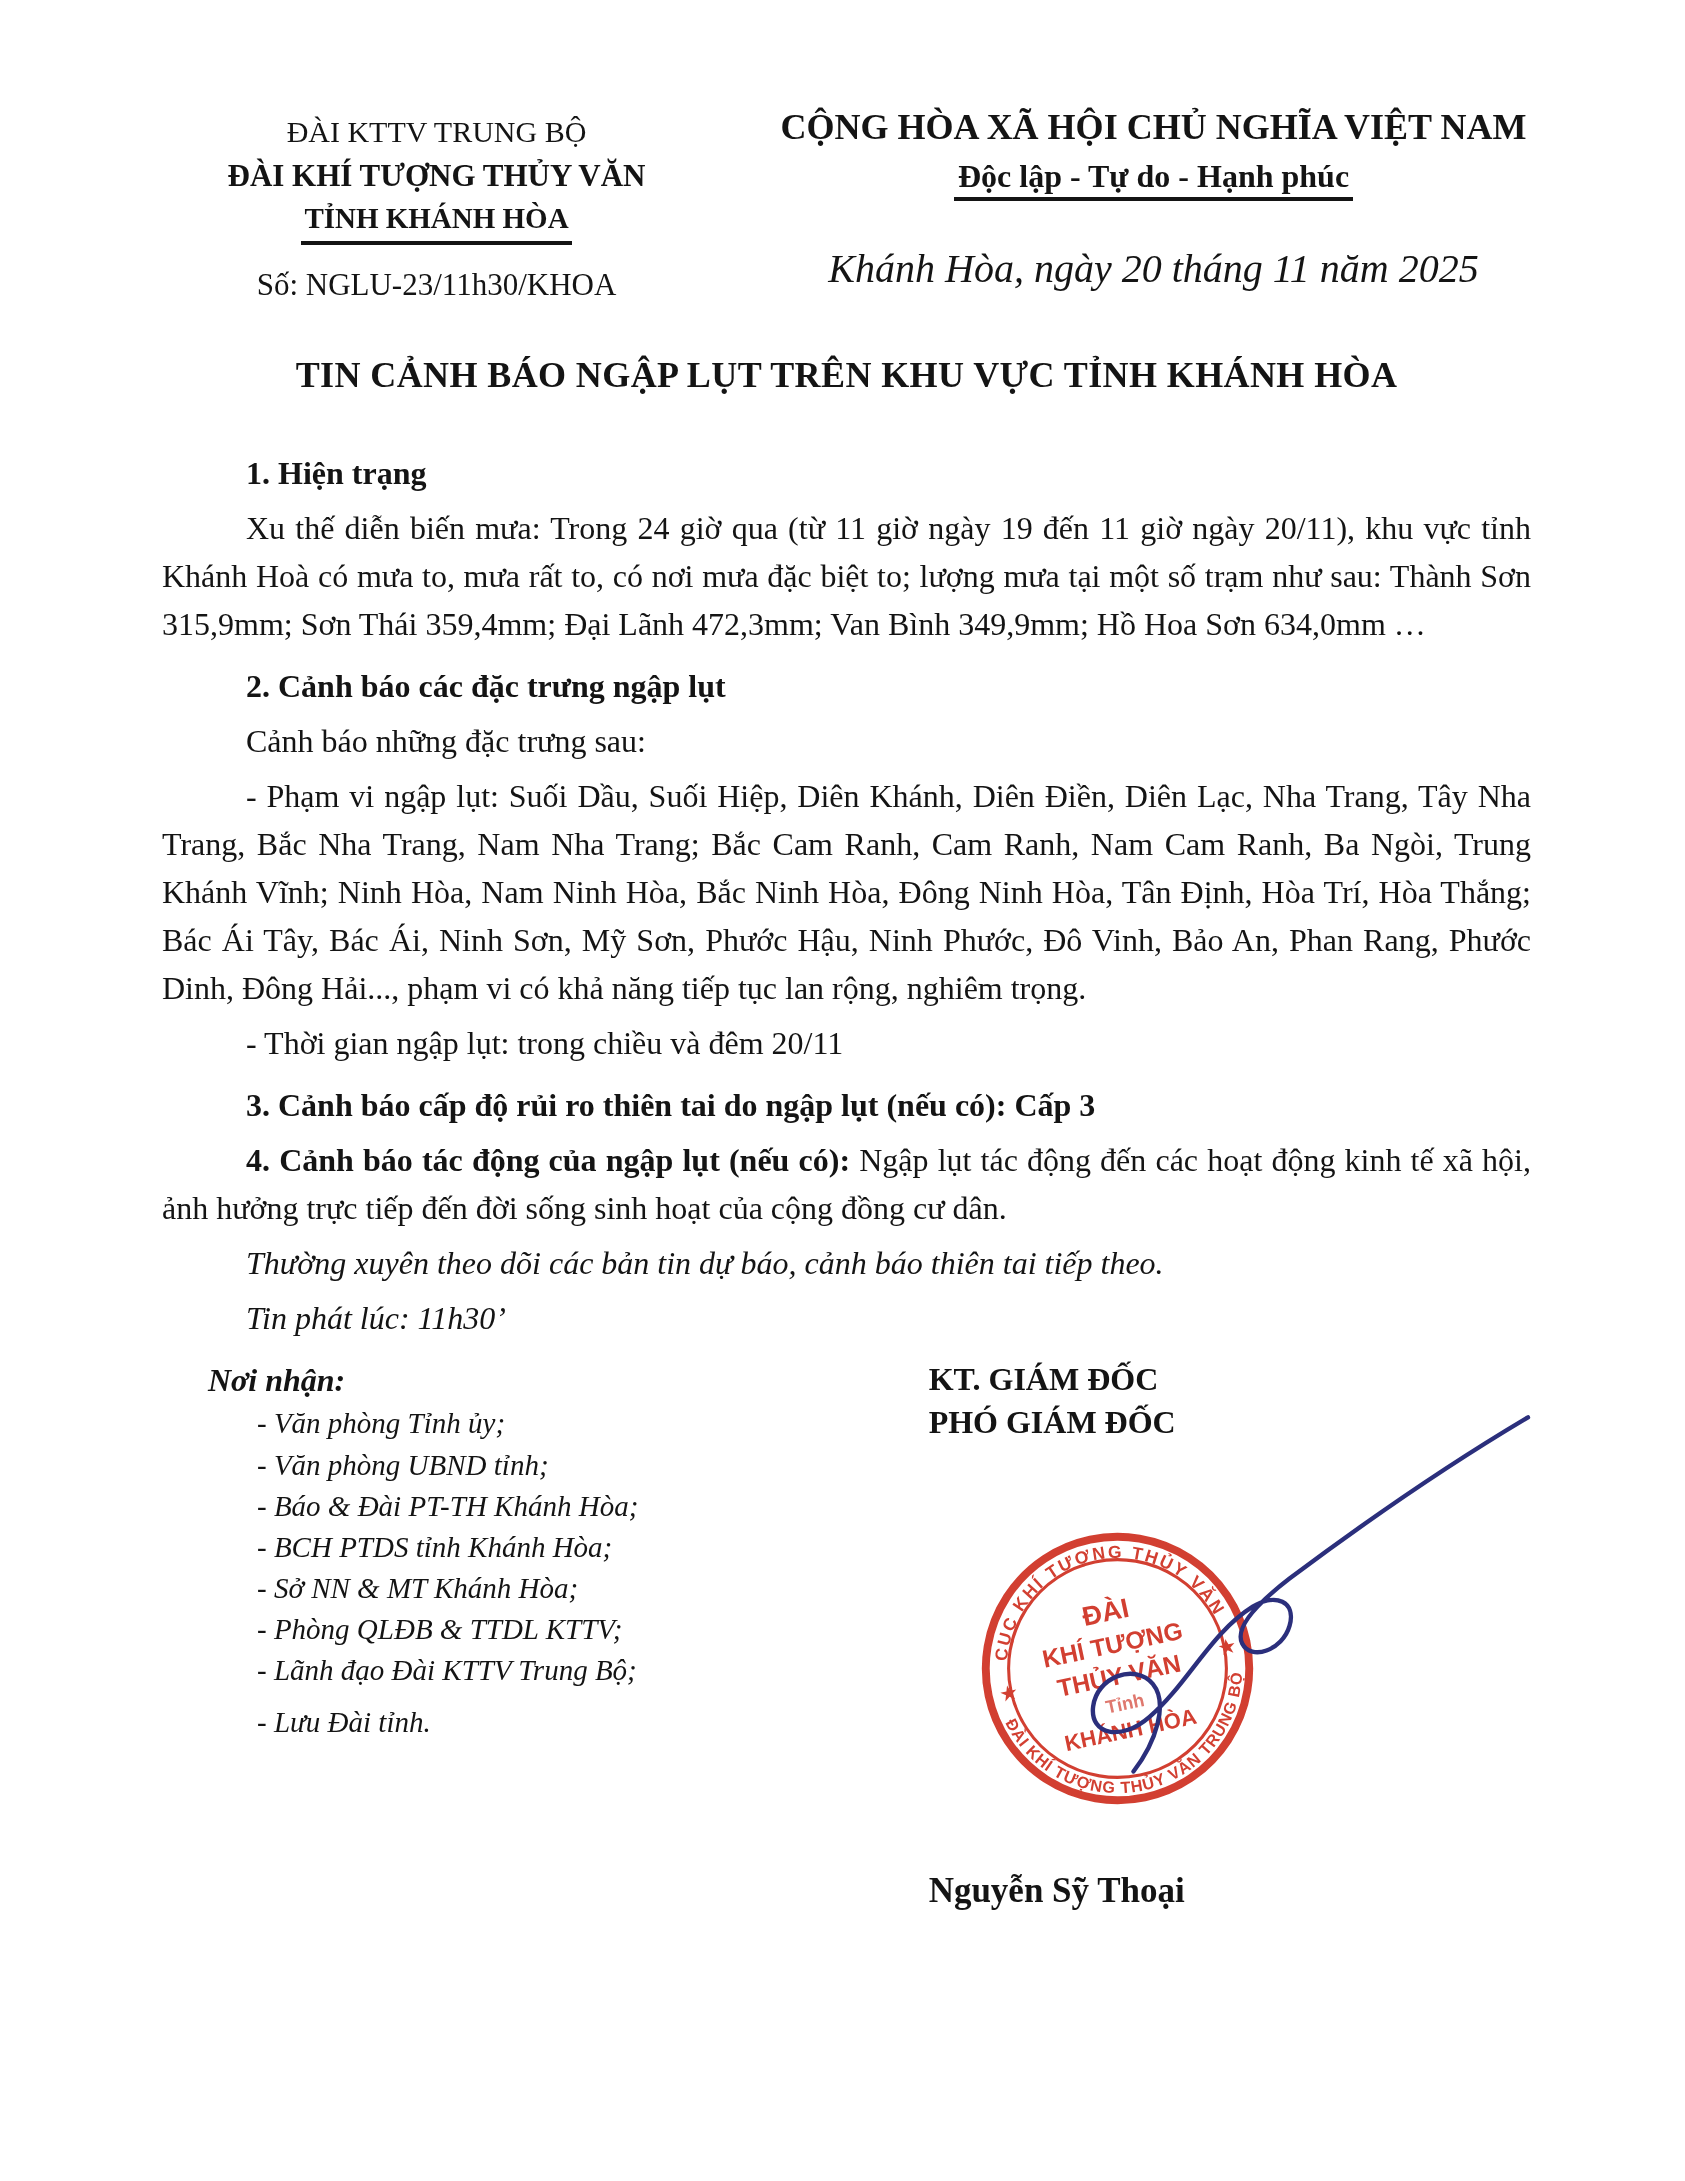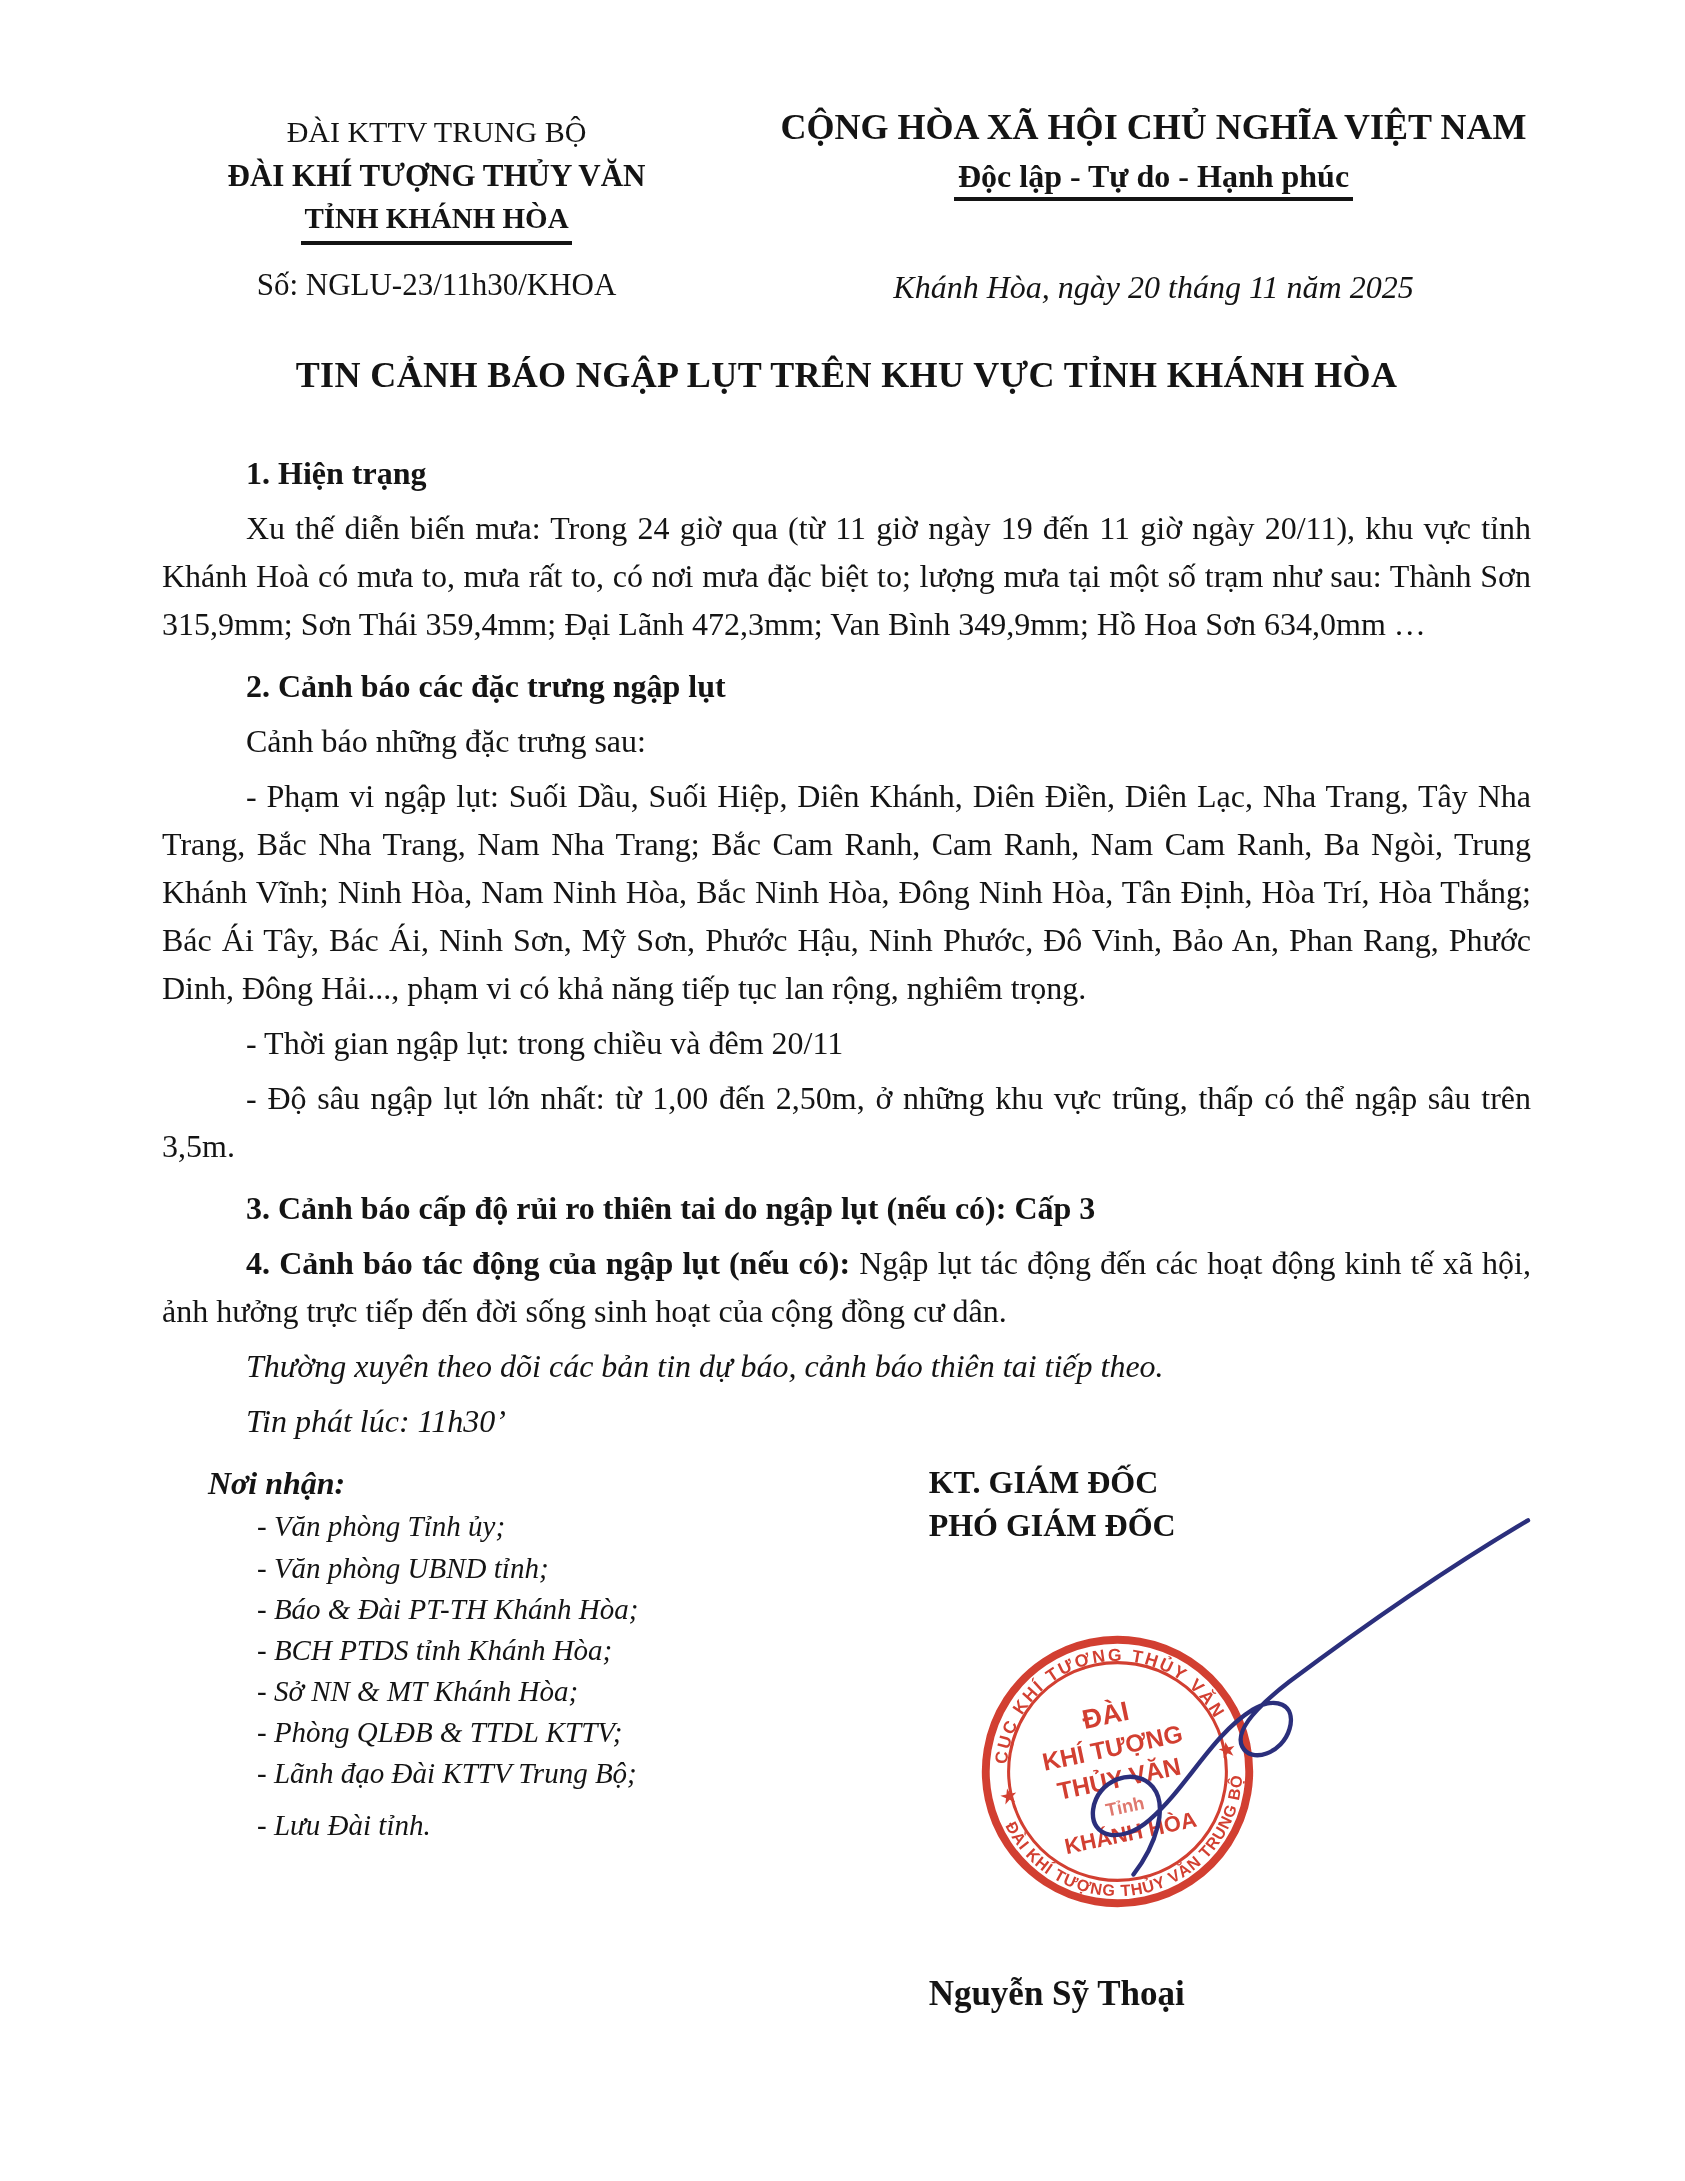--- a/index.html
+++ b/index.html
@@ -17,21 +17,21 @@
   .header{display:flex;justify-content:space-between;align-items:flex-start;}
   .header-left{width:549px;text-align:center;font-size:30px;line-height:1.42;}
   .hl-line1{font-weight:normal;margin-top:7px;}
   .hl-line2{font-weight:bold;font-size:31px;}
   .hl-line3{font-weight:bold;font-size:29px;}
   .underline-heavy{display:inline-block;border-bottom:4.4px solid #141414;padding:0 3.5px 2.6px 3.5px;}
   .doc-number{margin-top:17.6px;font-size:31px;}
   .header-right{width:755px;text-align:center;}
   .hr-line1{font-weight:bold;font-size:36px;line-height:1.3;}
   .hr-line2{margin-top:7px;font-weight:bold;font-size:32px;}
-  .dateline{margin-top:68px;font-style:italic;font-size:32px;}
+  .dateline{margin-top:44px;font-style:italic;font-size:40px;}
 
   
   .doc-title{margin-top:47px;text-align:center;font-weight:bold;font-size:36px;letter-spacing:0.4px;}
 
   
   .body{margin-top:53px;font-size:32px;line-height:1.5;text-align:justify;}
   .body p{margin:0 0 7px 0;text-indent:84px;}
   .body p.hd{font-weight:bold;margin-top:14px;}
   .note-italic{font-style:italic;}
   .lead-bold{font-weight:bold;}
@@ -72,21 +72,20 @@
     <div class="doc-title">TIN CẢNH BÁO NGẬP LỤT TRÊN KHU VỰC TỈNH KHÁNH HÒA</div>
 
     <div class="body">
       <p class="hd">1. Hiện trạng</p>
       <p>Xu thế diễn biến mưa: Trong 24 giờ qua (từ 11 giờ ngày 19 đến 11 giờ ngày 20/11), khu vực tỉnh Khánh Hoà có mưa to, mưa rất to, có nơi mưa đặc biệt to; lượng mưa tại một số trạm như sau: Thành Sơn 315,9mm; Sơn Thái 359,4mm; Đại Lãnh 472,3mm; Van Bình 349,9mm; Hồ Hoa Sơn 634,0mm …</p>
 
       <p class="hd">2. Cảnh báo các đặc trưng ngập lụt</p>
       <p>Cảnh báo những đặc trưng sau:</p>
       <p>- Phạm vi ngập lụt: Suối Dầu, Suối Hiệp, Diên Khánh, Diên Điền, Diên Lạc, Nha Trang, Tây Nha Trang, Bắc Nha Trang, Nam Nha Trang; Bắc Cam Ranh, Cam Ranh, Nam Cam Ranh, Ba Ngòi, Trung Khánh Vĩnh; Ninh Hòa, Nam Ninh Hòa, Bắc Ninh Hòa, Đông Ninh Hòa, Tân Định, Hòa Trí, Hòa Thắng; Bác Ái Tây, Bác Ái, Ninh Sơn, Mỹ Sơn, Phước Hậu, Ninh Phước, Đô Vinh, Bảo An, Phan Rang, Phước Dinh, Đông Hải..., phạm vi có khả năng tiếp tục lan rộng, nghiêm trọng.</p>
       <p>- Thời gian ngập lụt: trong chiều và đêm 20/11</p>
-      <p>- Độ sâu ngập lụt lớn nhất: từ 1,00 đến 2,50m, ở những khu vực trũng, thấp có thể ngập sâu trên 3,5m.</p>
 
       <p class="hd">3. Cảnh báo cấp độ rủi ro thiên tai do ngập lụt (nếu có): Cấp 3</p>
 
       <p><span class="lead-bold">4. Cảnh báo tác động của ngập lụt (nếu có): </span><span>Ngập lụt tác động đến các hoạt động kinh tế xã hội, ảnh hưởng trực tiếp đến đời sống sinh hoạt của cộng đồng cư dân.</span></p>
 
       <p class="note-italic">Thường xuyên theo dõi các bản tin dự báo, cảnh báo thiên tai tiếp theo.</p>
       <p class="note-italic">Tin phát lúc: 11h30’</p>
     </div>
 
     <div class="footer">

